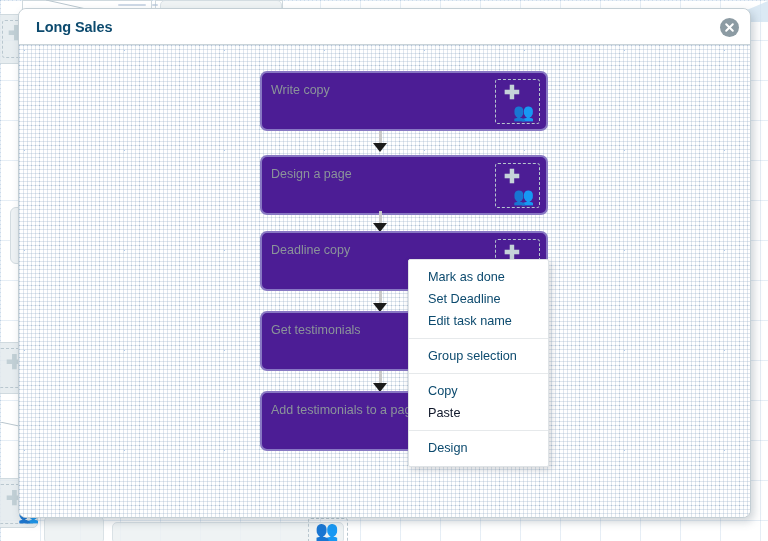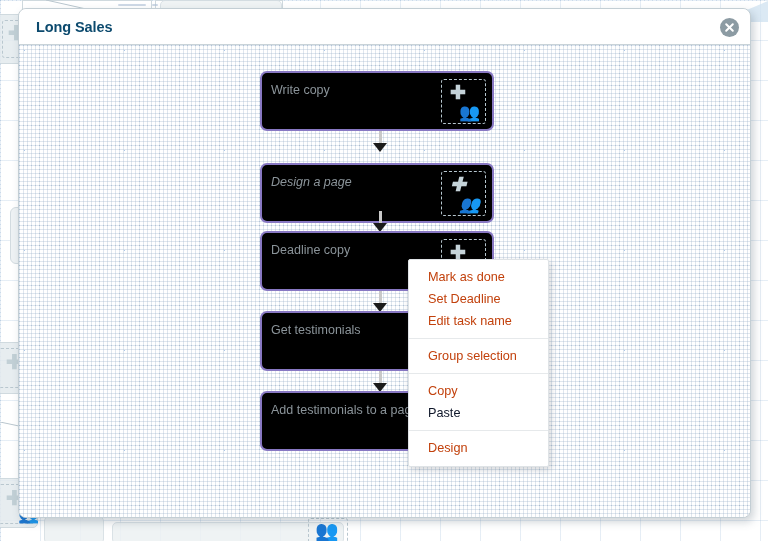--- a/index.html
+++ b/index.html
@@ -197,23 +197,23 @@
     background-image:
       radial-gradient(circle at 0 0, rgba(150,185,225,0.80) 1.2px, transparent 1.4px);
     background-size: 100px 100px;
     background-position: 5px 5px;
   }
 
   
   .node {
     position: absolute;
     left: 241px;
-    width: 234px;
+    width: 288px;
     height: 60px;
-    background: #000000;
+    background: #4c1d95;
     border: 2px solid #8878c3;
     border-radius: 7px;
     text-align: center;
   }
   .node-label {
     position: absolute;
     left: 9px;
     top: 10px;
     font-size: 12.5px;
     color: #8b949a;
@@ -270,21 +270,21 @@
     width: 141px;
     background: #ffffff;
     border: 1px solid #dfe3e6;
     border-radius: 2px;
     box-shadow: 2px 3px 7px rgba(60,70,80,0.22);
     padding: 6px 0 7px 0;
     z-index: 20;
   }
   .menu-item {
     font-size: 12.7px;
-    color: #c2410c;
+    color: #0c4a6e;
     padding: 3px 0 3px 19px;
     line-height: 16px;
     cursor: default;
     white-space: nowrap;
   }
   .menu-item.disabled { color: #0f172a; }
   .menu-sep {
     height: 1px;
     background: #e6e9eb;
     margin: 6px 0 6px 0;
@@ -358,21 +358,21 @@
       <div class="node" style="top:26px;">
         <span class="node-label">Write copy</span>
         <span class="node-assign">
           <span class="icon-plus">✚</span>
           <span class="icon-people">👥</span>
         </span>
       </div>
       <div class="connector" style="top:86px;"></div>
       <div class="arrowhead" style="top:98px;"></div>
 
-      <div class="node" style="top:118px;font-style:italic;">
+      <div class="node" style="top:110px;">
         <span class="node-label">Design a page</span>
         <span class="node-assign">
           <span class="icon-plus">✚</span>
           <span class="icon-people">👥</span>
         </span>
       </div>
       <div class="connector" style="top:166px;"></div>
       <div class="arrowhead" style="top:178px;"></div>
 
       <div class="node" style="top:186px;">

